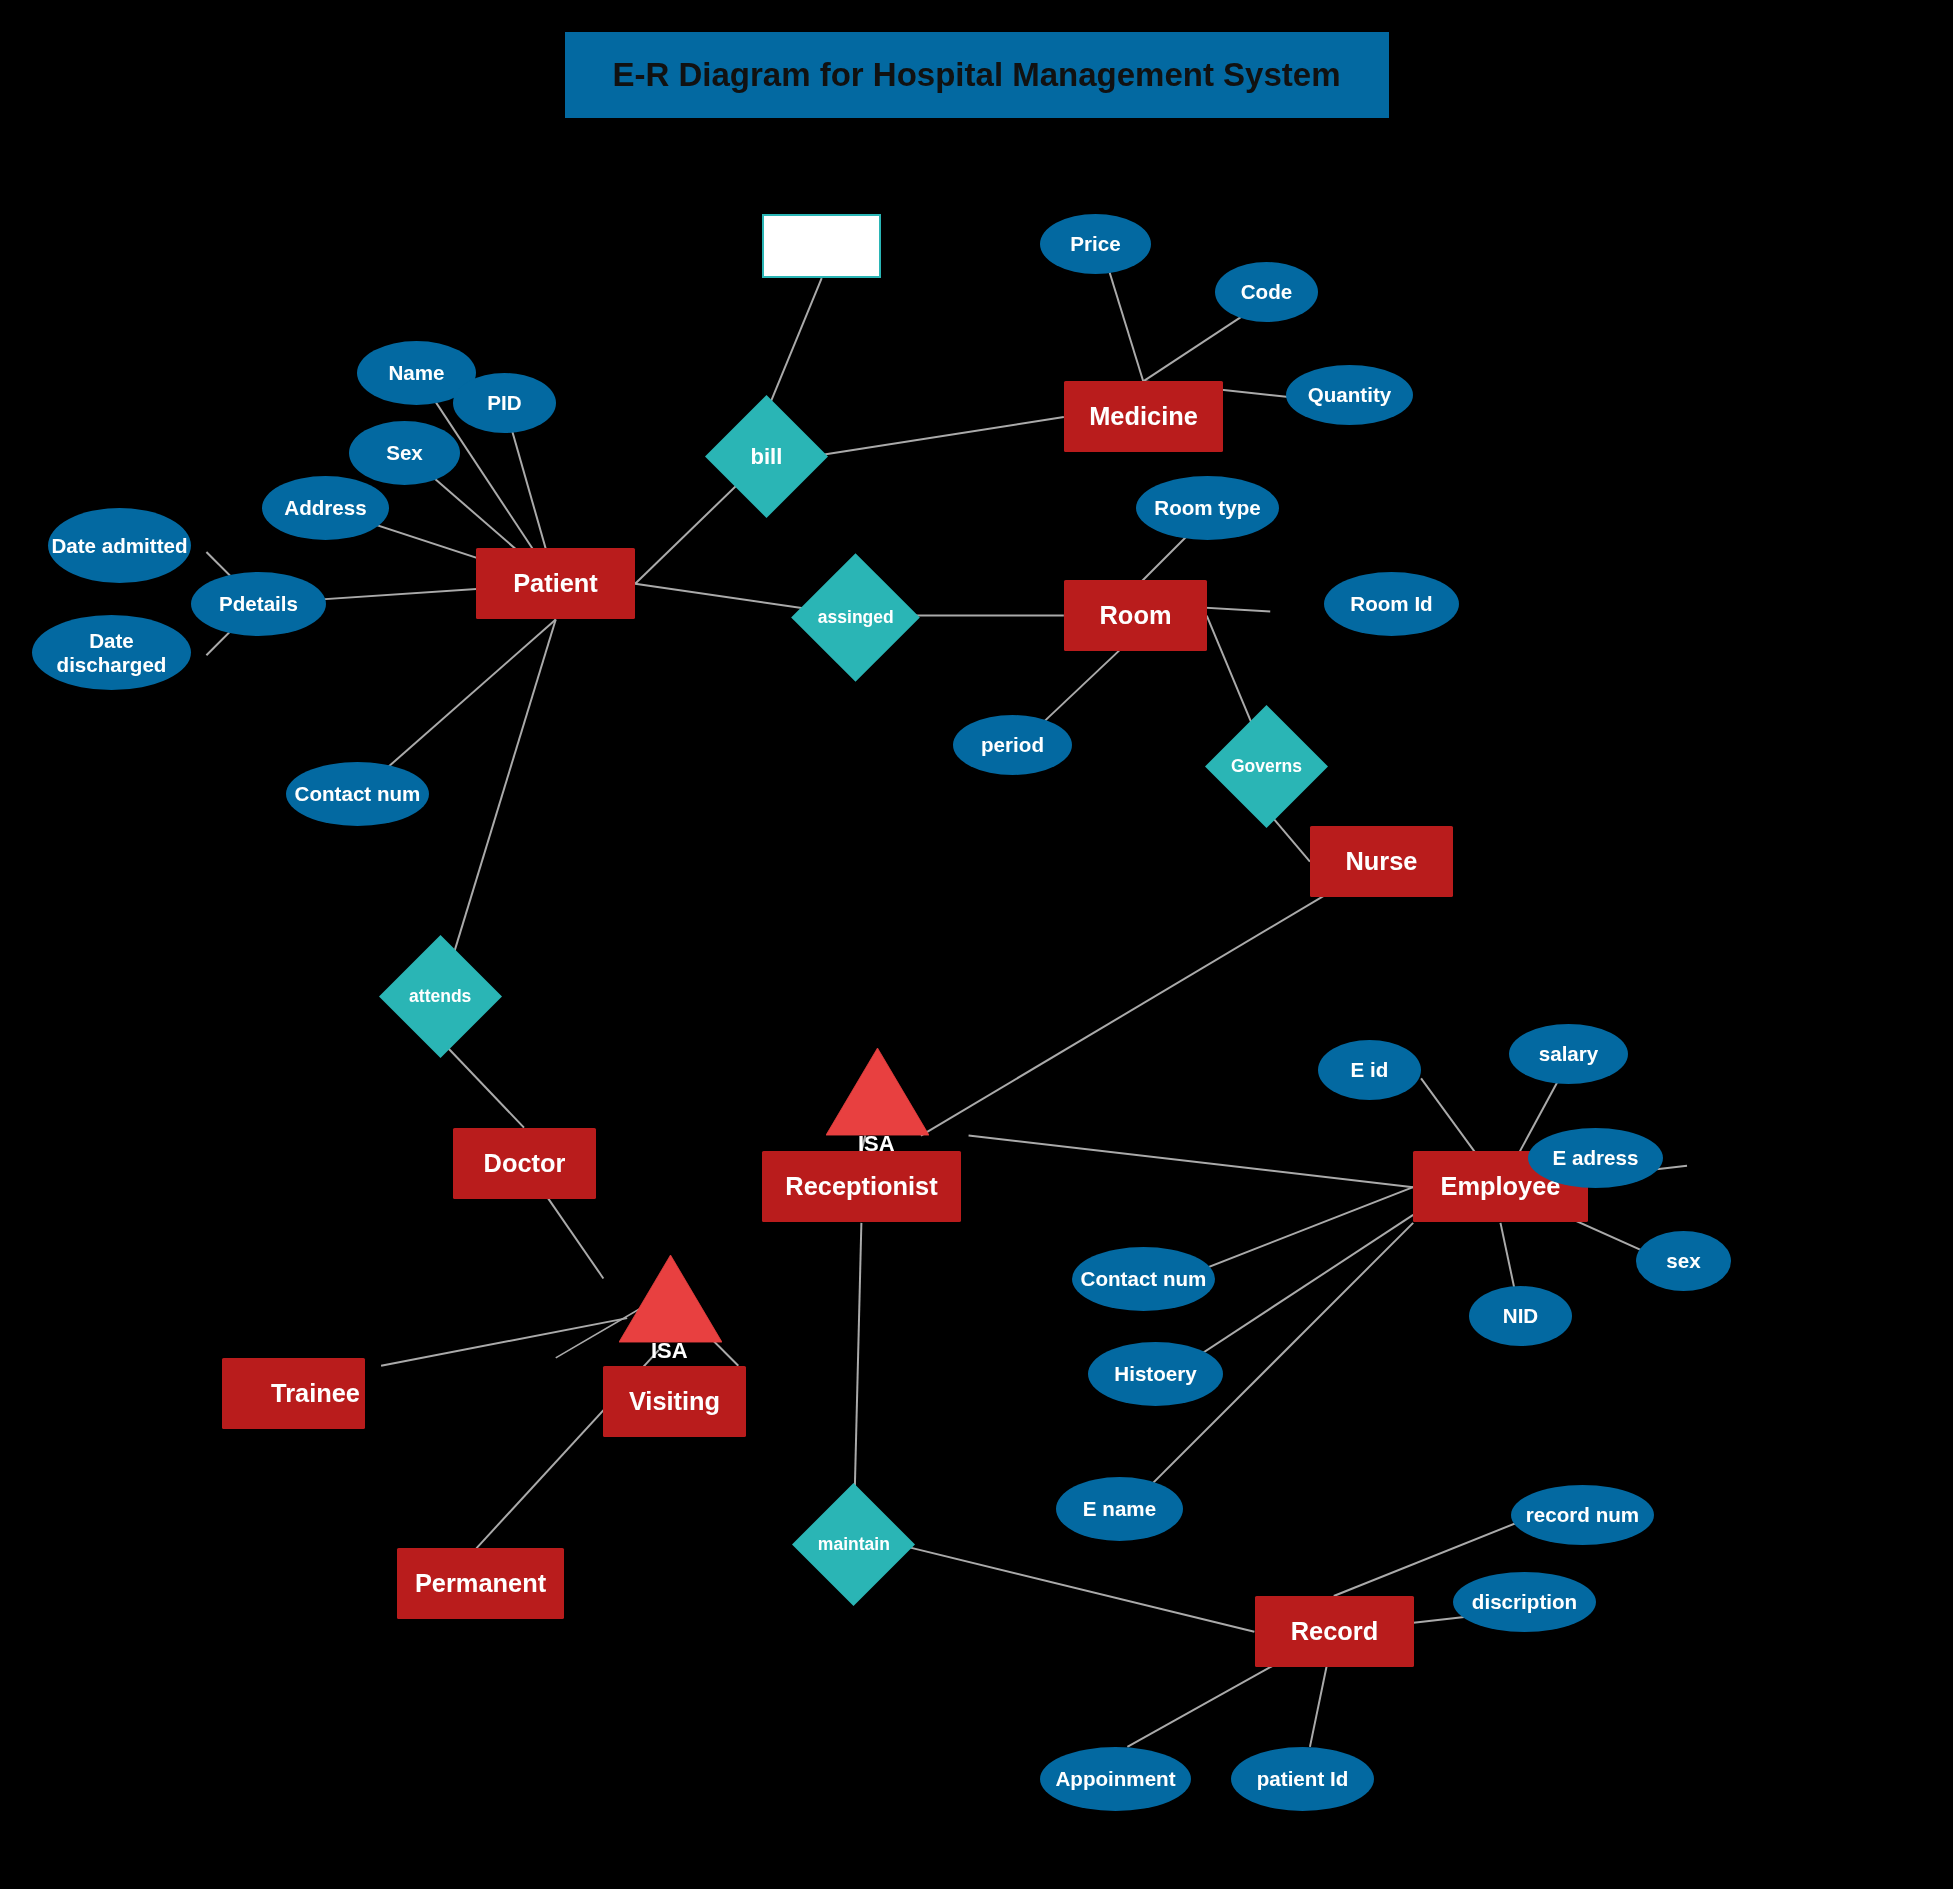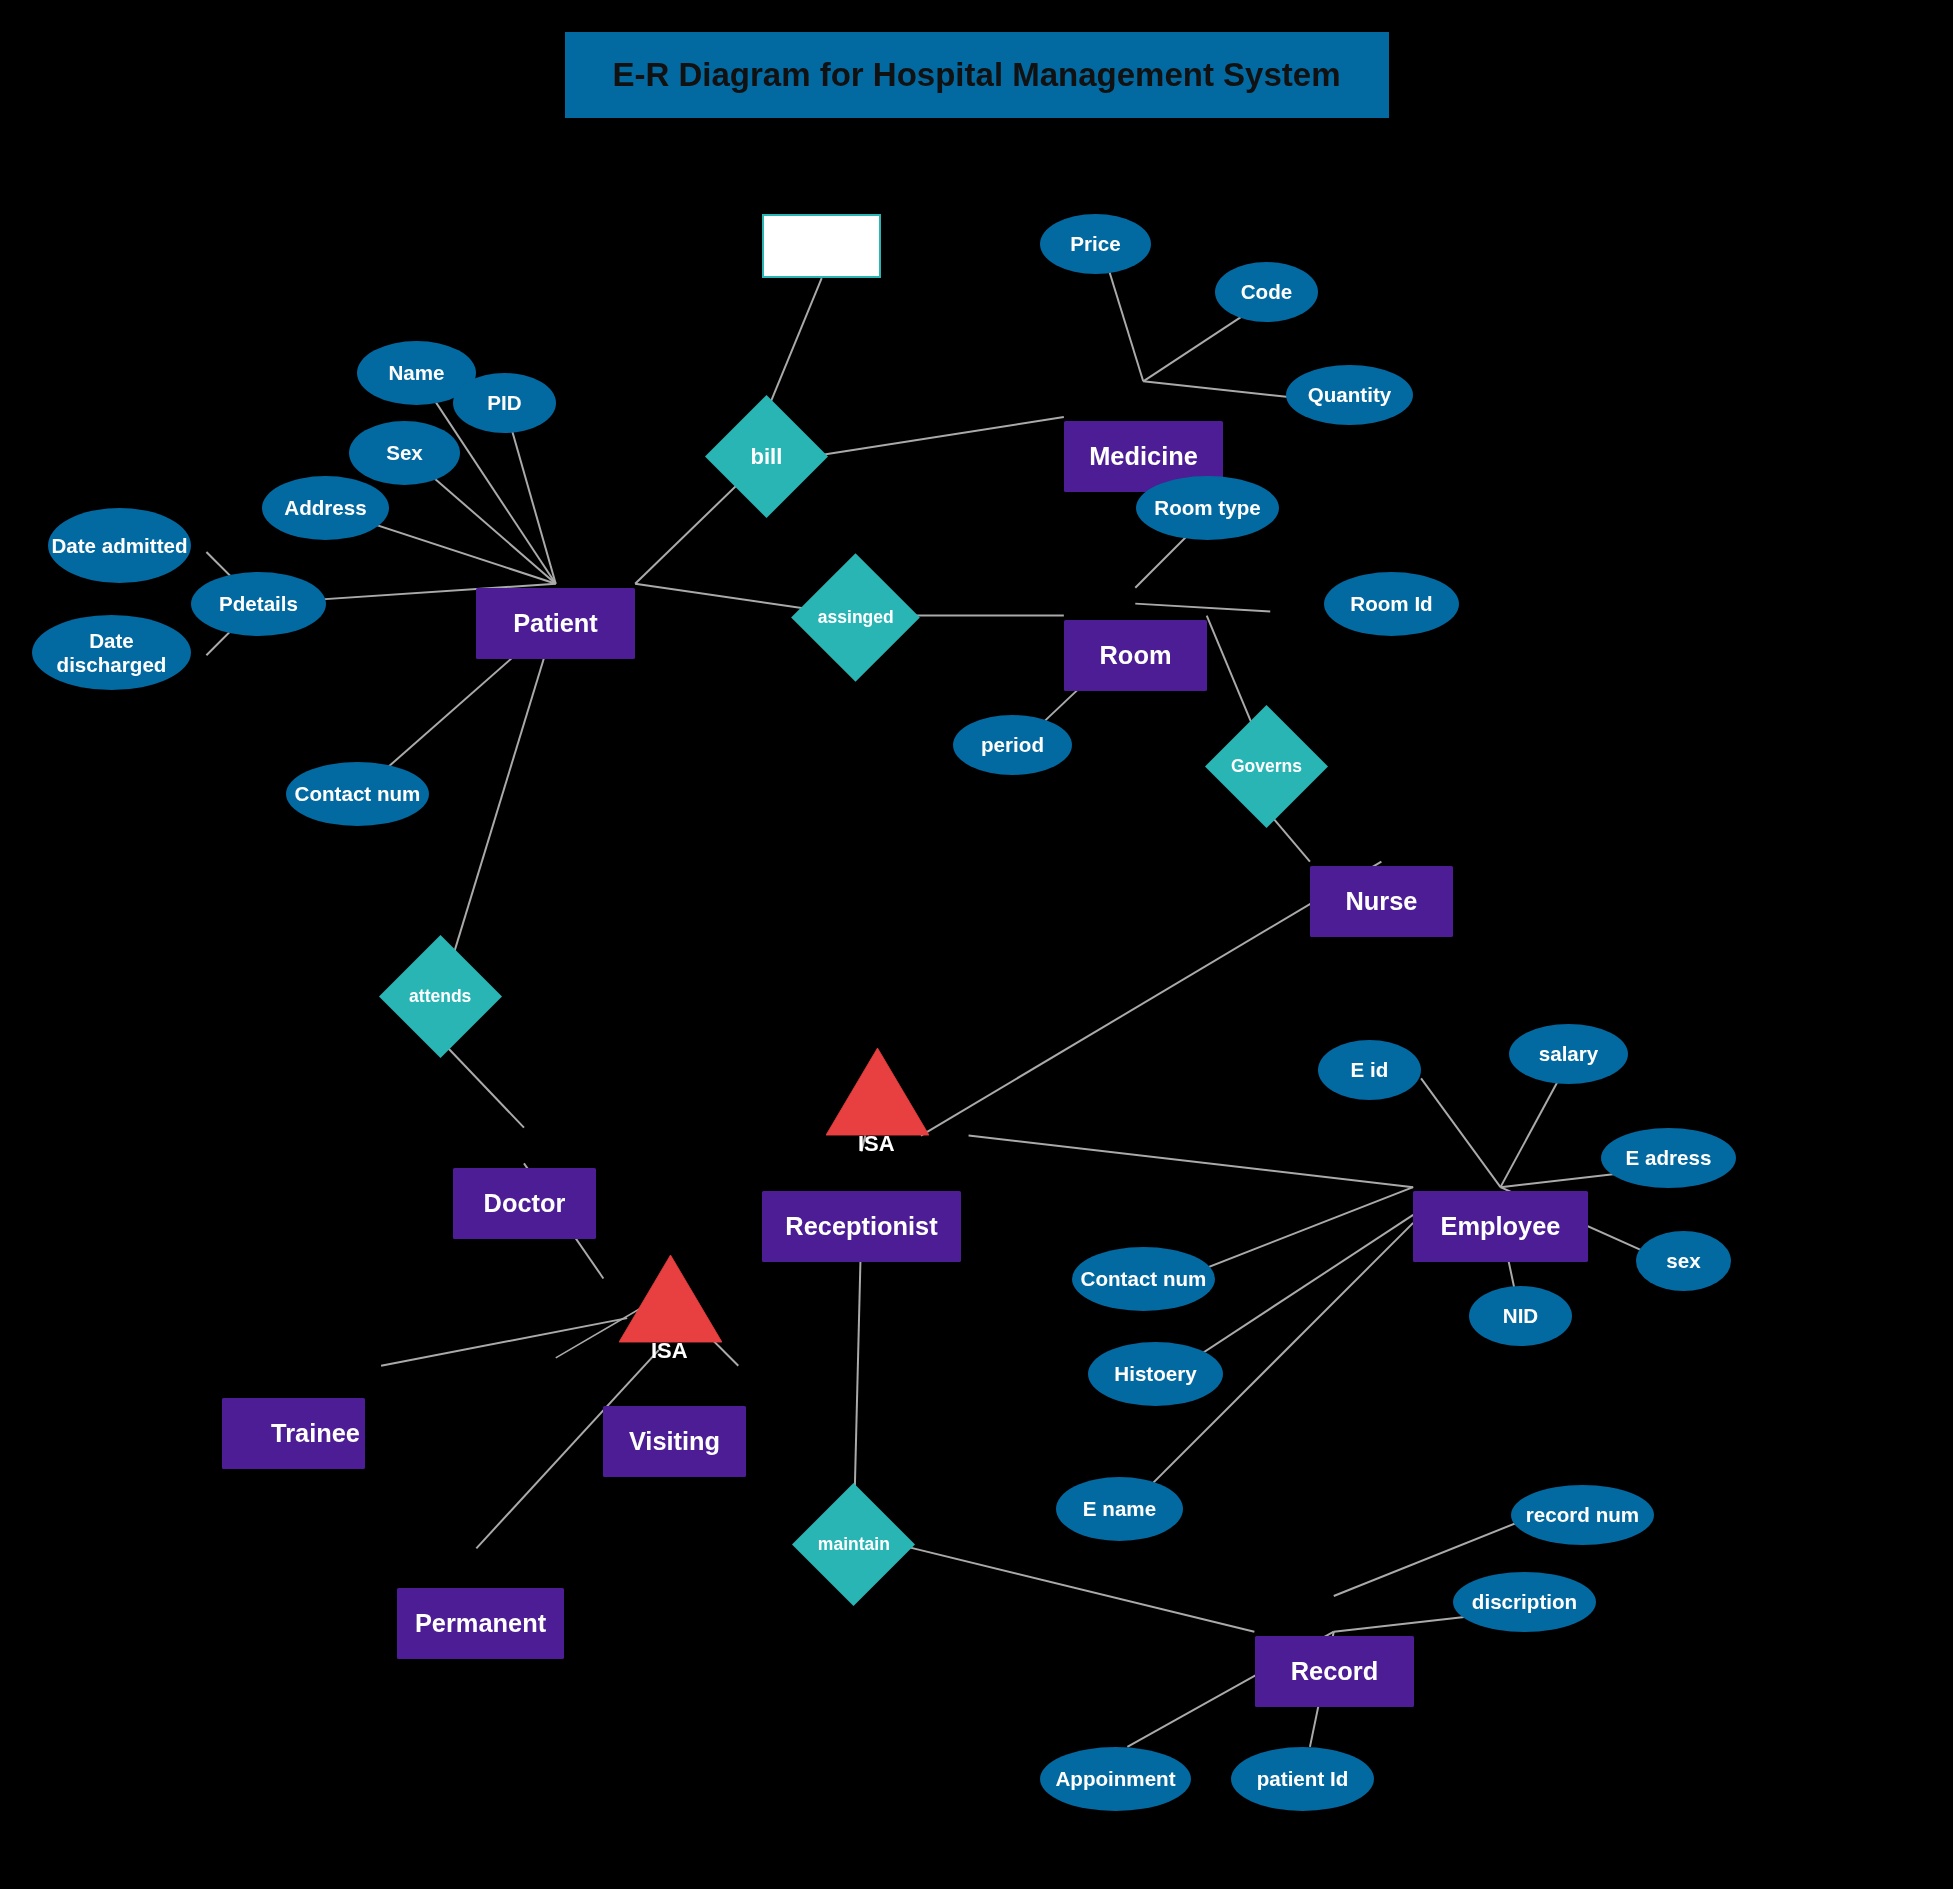--- a/index.html
+++ b/index.html
@@ -22,31 +22,30 @@
       font-size: 33px;
       font-weight: bold;
       color: #111;
       white-space: nowrap;
       z-index: 10;
     }
 
     
     .entity {
       position: absolute;
-      background: #4c1d95;
+      background: #b91c1c;
       color: white;
       font-size: 25.4px;
       font-weight: bold;
       display: flex;
       align-items: center;
       justify-content: center;
       text-align: center;
       z-index: 5;
       border-radius: 1.6px;
-      margin-top: 40px;
     }
 
     
     .attribute {
       position: absolute;
       background: #0369a1;
       color: white;
       font-size: 20.6px;
       font-weight: bold;
       display: flex;
@@ -294,21 +293,21 @@
 </div>
 <div class="attribute" style="left:953px; top:715px; width:119px; height:60px;">
   <span>period</span>
 </div>
 <div class="attribute" style="left:1318px; top:1040px; width:103px; height:60px;">
   <span>E id</span>
 </div>
 <div class="attribute" style="left:1509px; top:1024px; width:119px; height:60px;">
   <span>salary</span>
 </div>
-<div class="attribute" style="left:1601px; top:1128px; width:135px; height:60px;">
+<div class="attribute" style="left:1528px; top:1128px; width:135px; height:60px;">
   <span>E adress</span>
 </div>
 <div class="attribute" style="left:1636px; top:1231px; width:95px; height:60px;">
   <span>sex</span>
 </div>
 <div class="attribute" style="left:1469px; top:1286px; width:103px; height:60px;">
   <span>NID</span>
 </div>
 <div class="attribute" style="left:1072px; top:1247px; width:143px; height:64px;">
   <span>Contact num</span>

